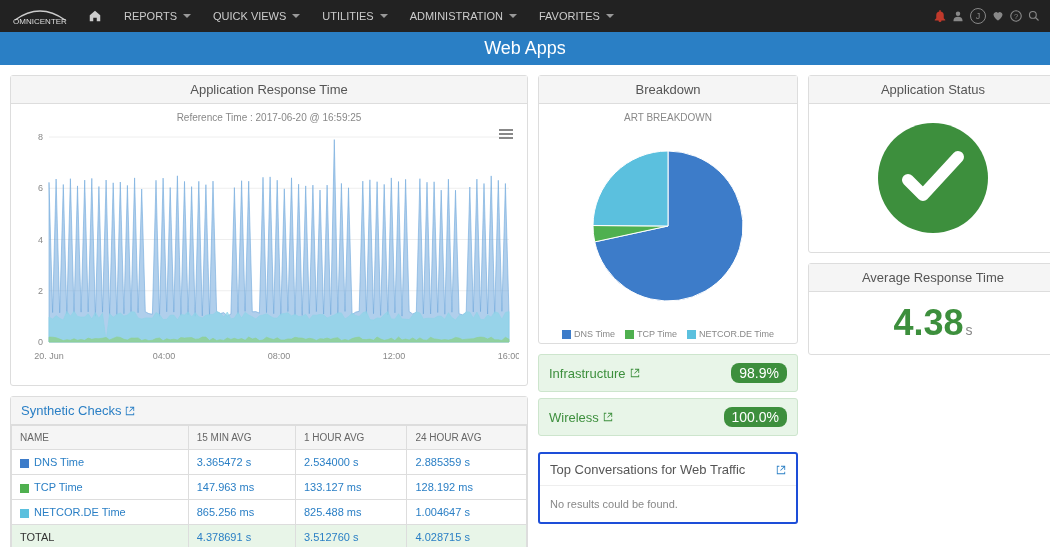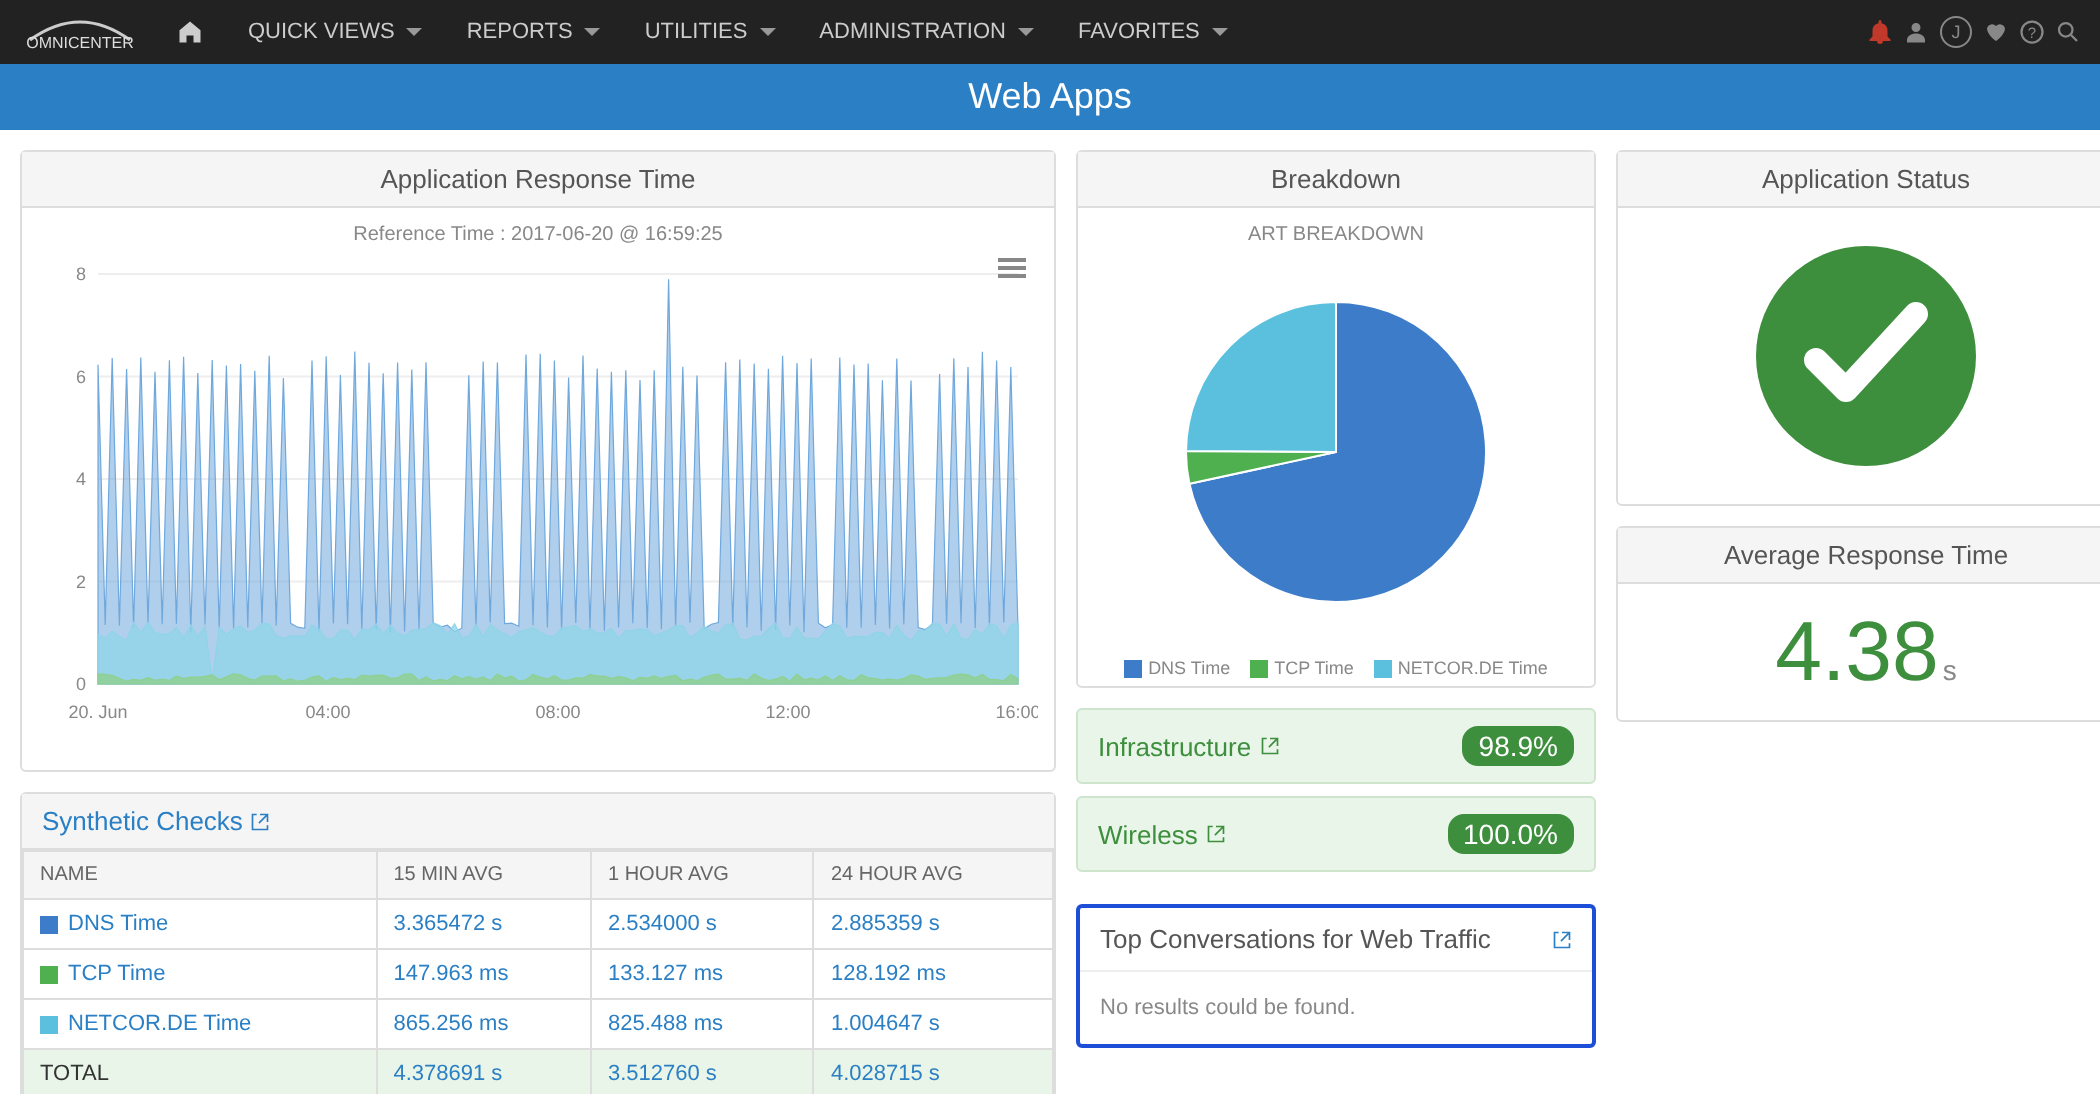--- a/index.html
+++ b/index.html
@@ -25,21 +25,21 @@
 .chart-ref{text-align:center;font-size:10px;color:#888;margin-bottom:4px}
 .line-chart{position:relative;height:250px}
 .burger{position:absolute;right:6px;top:0;cursor:pointer}
 .burger div{width:14px;height:2px;background:#888;margin:2px 0}
 .pie-title{text-align:center;font-size:10px;color:#888;margin:8px 0}
 .pie-wrap{display:flex;justify-content:center;padding:10px 0}
 .pie-legend{display:flex;justify-content:center;gap:10px;font-size:9px;color:#888;padding:8px 0 4px}
 .leg-swatch{display:inline-block;width:9px;height:9px;margin-right:3px;vertical-align:middle}
 .status-check{display:flex;justify-content:center;align-items:center;padding:14px 0}
 .avg-val{text-align:center;padding:10px 0;color:#3d8f3d}
-.avg-val .big{font-size:42px;font-weight:400}
+.avg-val .big{font-size:36px;font-weight:700}
 .avg-val .unit{font-size:14px;color:#888;margin-left:2px}
 .table{width:100%;border-collapse:collapse;font-size:11px}
 .table th{background:#f5f5f5;border:1px solid #ddd;padding:6px 8px;text-align:left;font-weight:500;color:#666;font-size:10px}
 .table td{border:1px solid #ddd;padding:6px 8px}
 .table .link{color:#2a7fc5;cursor:pointer}
 .table .total-row td{background:#e8f5e8}
 .link-hdr{color:#2a7fc5;font-weight:500;font-size:13px;display:flex;align-items:center;gap:4px}
 .ext-icon{width:10px;height:10px;fill:#2a7fc5}
 .panel-heading.link-left{text-align:left}
 .green-row{background:#e8f5e8;border:1px solid #cde5cd;border-radius:3px;padding:8px 10px;display:flex;align-items:center;justify-content:space-between;margin-bottom:6px}
@@ -62,25 +62,25 @@
         <text x="30" y="18" text-anchor="middle" font-size="8" fill="#ddd" font-family="Arial">OMNICENTER</text>
       </svg>
   </div>
   <div class="nav-items">
     <div class="nav-item">
       <svg class="home-icon" viewBox="0 0 16 16">
           <path d="M8 2l6 5v7h-4v-4H6v4H2V7z"></path>
         </svg>
     </div>
     <div class="nav-item">
+        <span>REPORTS</span>
+        <span class="caret"></span>
+      </div>
+    <div class="nav-item">
         <span>QUICK VIEWS</span>
-        <span class="caret"></span>
-      </div>
-    <div class="nav-item">
-        <span>REPORTS</span>
         <span class="caret"></span>
       </div>
     <div class="nav-item">
         <span>UTILITIES</span>
         <span class="caret"></span>
       </div>
     <div class="nav-item">
         <span>ADMINISTRATION</span>
         <span class="caret"></span>
       </div>

